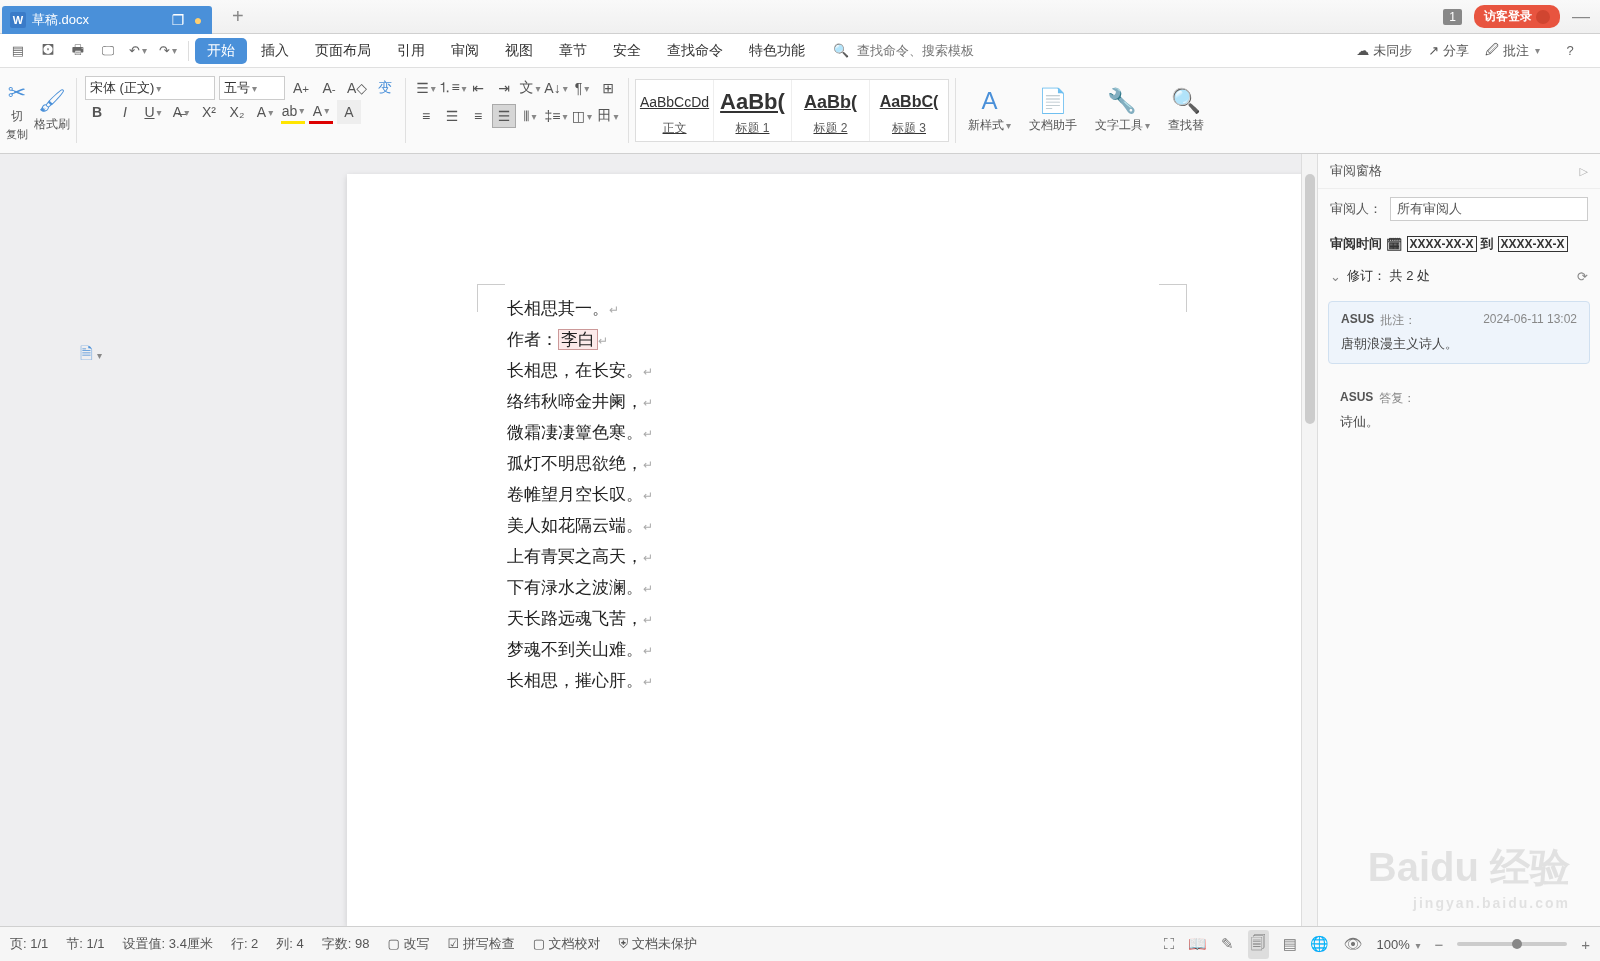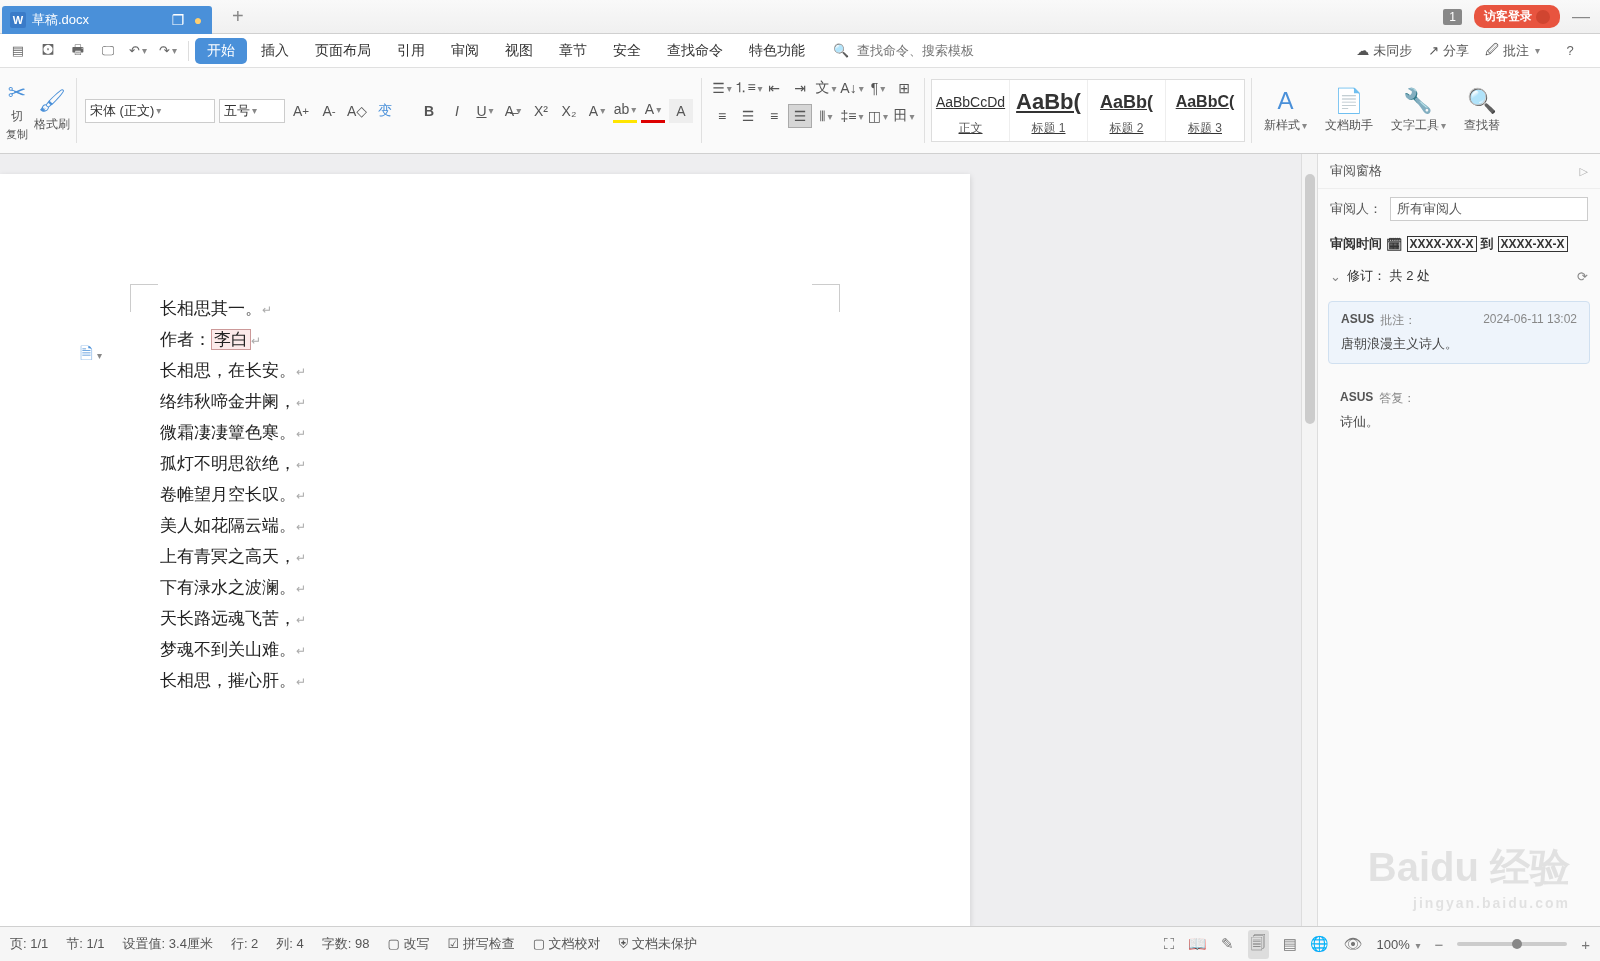--- a/index.html
+++ b/index.html
@@ -21,38 +21,38 @@
 .menu-tab{padding:4px 12px;font-size:14px;color:#333;cursor:pointer;}
 .menu-tab.active{background:#4a90d9;color:#fff;border-radius:5px;}
 .menu-right{margin-left:auto;display:flex;align-items:center;gap:16px;padding-right:12px;}
 .menu-right-item{display:flex;align-items:center;gap:4px;color:#555;font-size:13px;cursor:pointer;}
 .ribbon{height:86px;background:#fafafa;border-bottom:1px solid #d0d0d0;display:flex;align-items:stretch;padding:4px 0;position:relative;}
 .ribbon-group{display:flex;flex-direction:column;justify-content:center;padding:0 8px;border-right:0;}
 .clipboard{display:flex;align-items:center;gap:6px;padding:0 6px;}
 .clip-col{display:flex;flex-direction:column;align-items:center;gap:2px;font-size:12px;color:#555;}
 .clip-icon{font-size:22px;color:#4a90d9;}
 .rib-sep{width:1px;background:#e0e0e0;margin:6px 0;}
-.font-group{padding:4px 8px;display:flex;flex-direction:row;gap:20px;}
+.font-group{padding:4px 8px;display:flex;flex-direction:column;gap:0;}
 .font-row{display:flex;align-items:center;gap:4px;}
 .font-sel{border:1px solid #ccc;height:24px;padding:0 4px;font-size:13px;background:#fff;display:flex;align-items:center;}
 .dd{color:#888;font-size:10px;margin-left:2px;}
 .fbtn{width:24px;height:24px;display:flex;align-items:center;justify-content:center;color:#555;cursor:pointer;font-size:14px;}
 .para-group{padding:4px 8px;display:flex;flex-direction:column;gap:4px;}
 .para-row{display:flex;gap:2px;}
 .style-gallery{display:flex;border:1px solid #ddd;background:#fff;}
 .style-item{width:78px;display:flex;flex-direction:column;align-items:center;justify-content:center;border-right:1px solid #eee;padding:4px;cursor:pointer;text-decoration:underline;}
 .style-item:last-child{border-right:none;}
 .style-preview{font-size:14px;color:#333;height:36px;display:flex;align-items:center;}
 .style-name{font-size:12px;color:#555;}
 .style-item.large .style-preview{font-size:22px;font-weight:bold;}
 .ribbon-tail{display:flex;gap:18px;padding:0 12px;align-items:center;}
 .tail-item{display:flex;flex-direction:column;align-items:center;gap:2px;font-size:12px;color:#555;cursor:pointer;}
 .tail-icon{font-size:24px;color:#4a90d9;}
 .content{display:flex;height:772px;}
-.doc-area{flex:1;background:#eeeef0;position:relative;display:flex;justify-content:flex-start;overflow:hidden;}
+.doc-area{flex:1;background:#eeeef0;position:relative;display:flex;justify-content:flex-end;overflow:hidden;}
 .page{width:970px;background:#fff;margin-top:20px;box-shadow:0 2px 6px rgba(0,0,0,0.15);padding:120px 160px 40px 160px;position:relative;}
 .corner-tl{position:absolute;top:110px;left:130px;width:28px;height:28px;border-left:1px solid #ccc;border-top:1px solid #ccc;}
 .corner-tr{position:absolute;top:110px;right:130px;width:28px;height:28px;border-right:1px solid #ccc;border-top:1px solid #ccc;}
 .doc-line{font-family:"SimSun",serif;font-size:17px;line-height:29px;color:#222;}
 .author-mark{border:1px solid #c99;background:#fceaea;padding:0 2px;}
 .endmark{color:#aaa;font-size:12px;}
 .doc-margin-icon{position:absolute;left:80px;top:188px;display:flex;align-items:center;gap:2px;}
 .vscroll{width:16px;height:100%;position:absolute;right:0;top:0;background:#f4f4f4;border-left:1px solid #ddd;}
 .vscroll-thumb{width:10px;height:250px;background:#ccc;border-radius:5px;margin:20px auto 0;}
 .review-pane{width:283px;background:#fafafa;border-left:1px solid #ddd;display:flex;flex-direction:column;}

